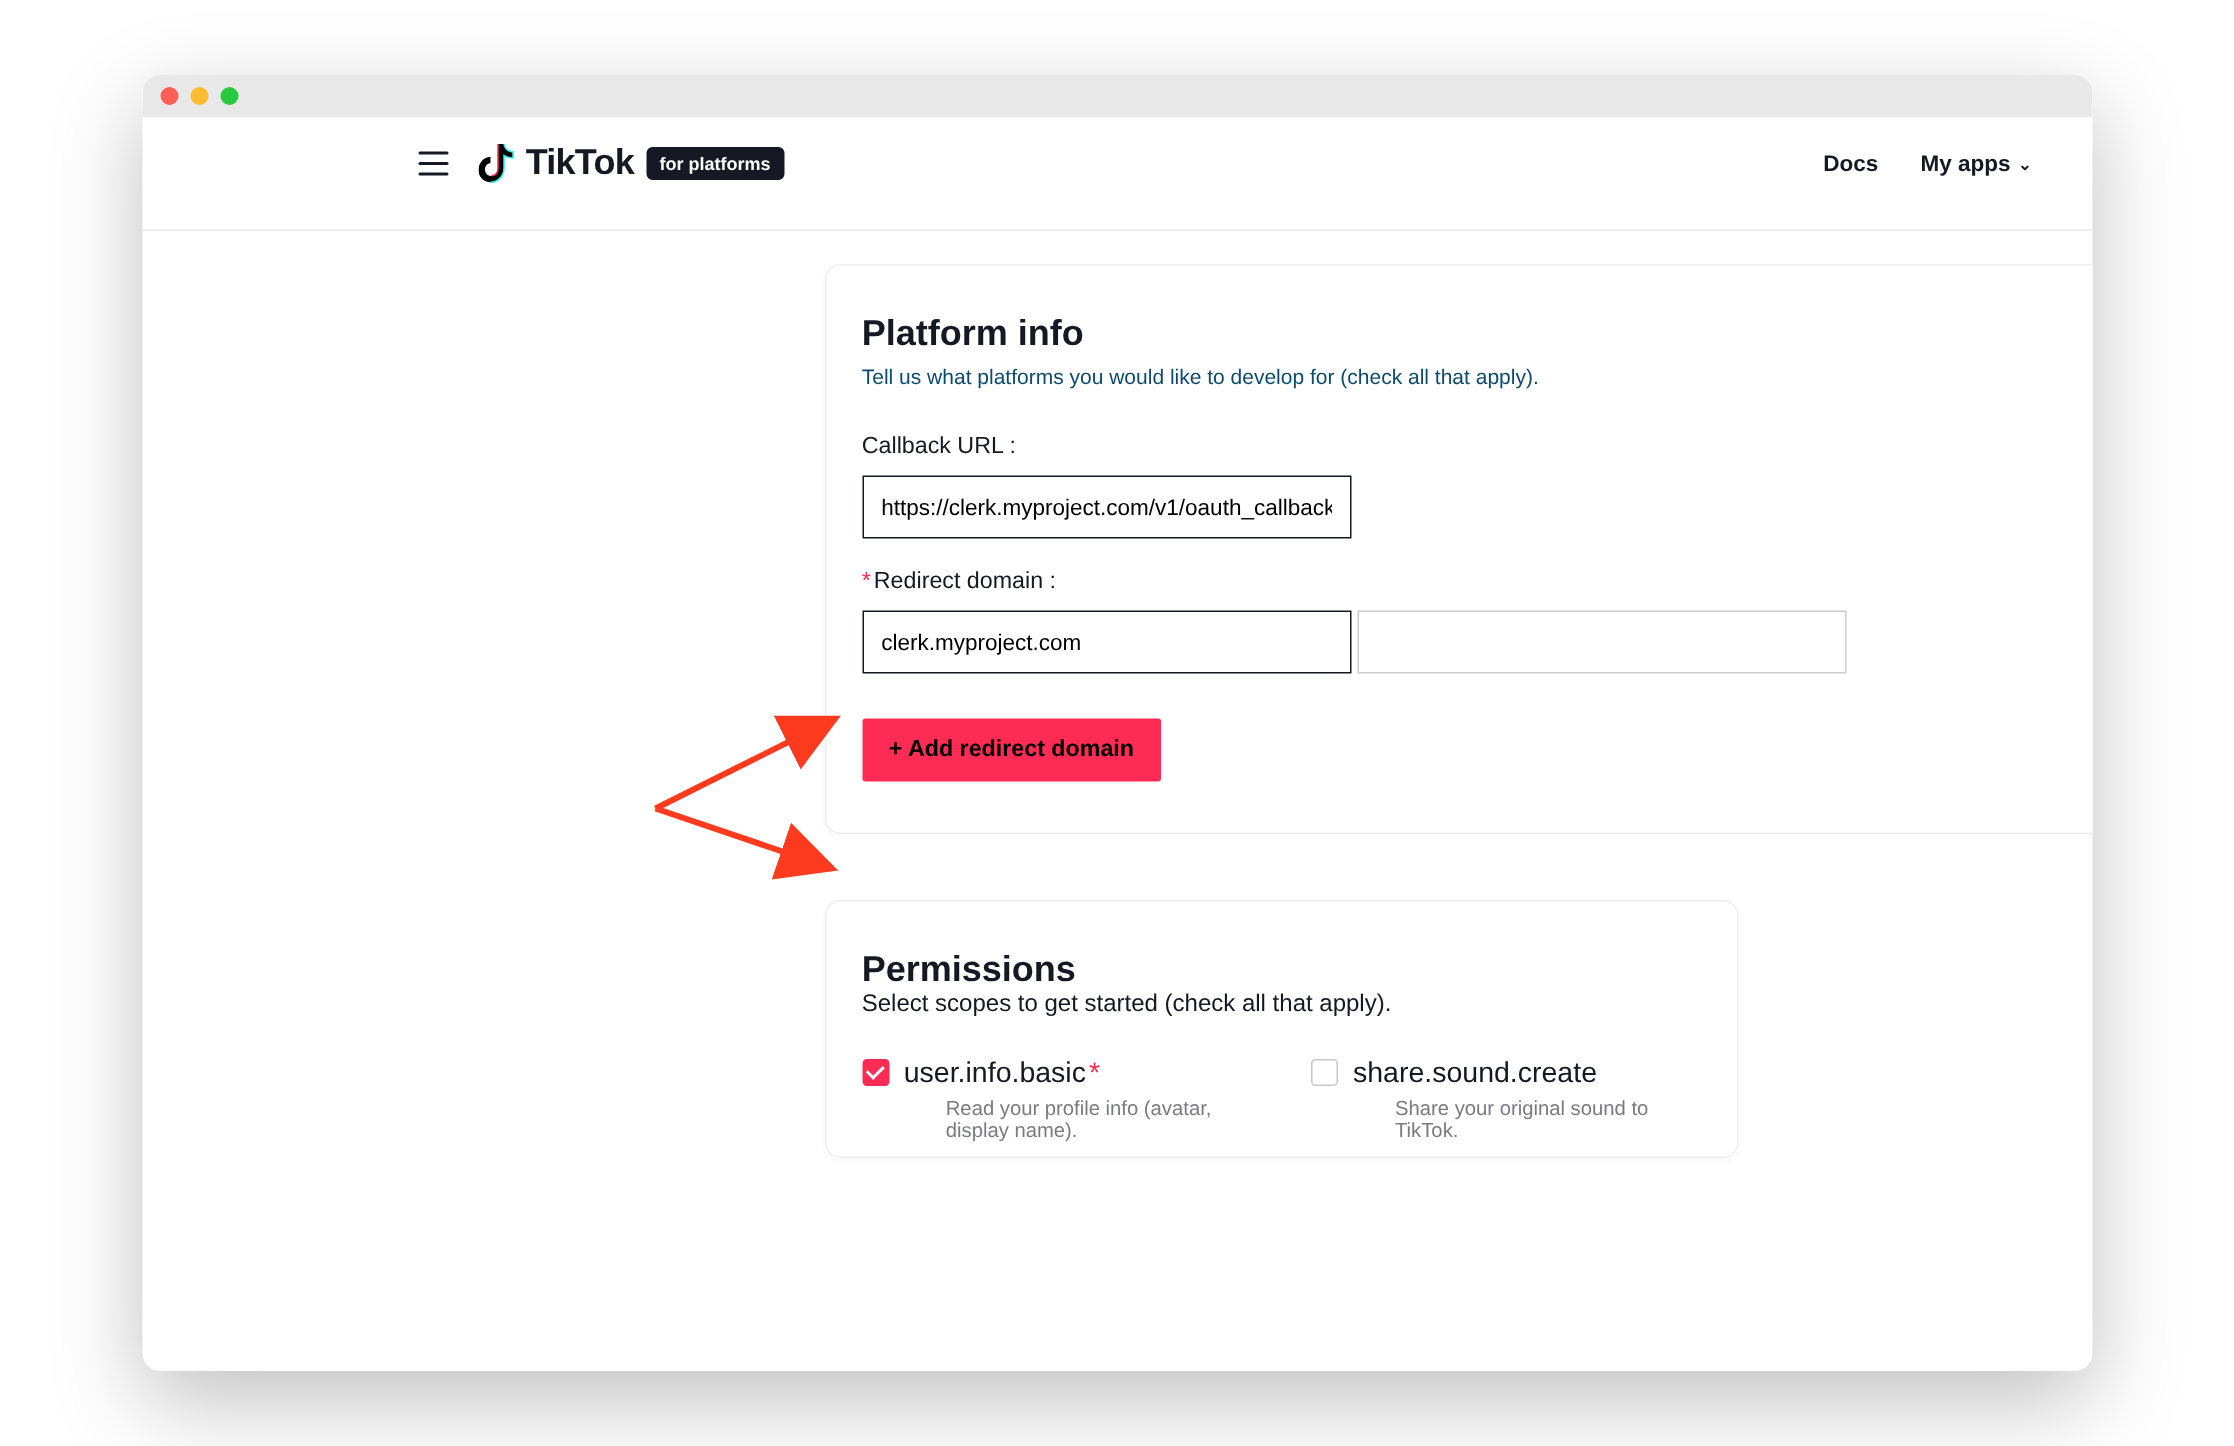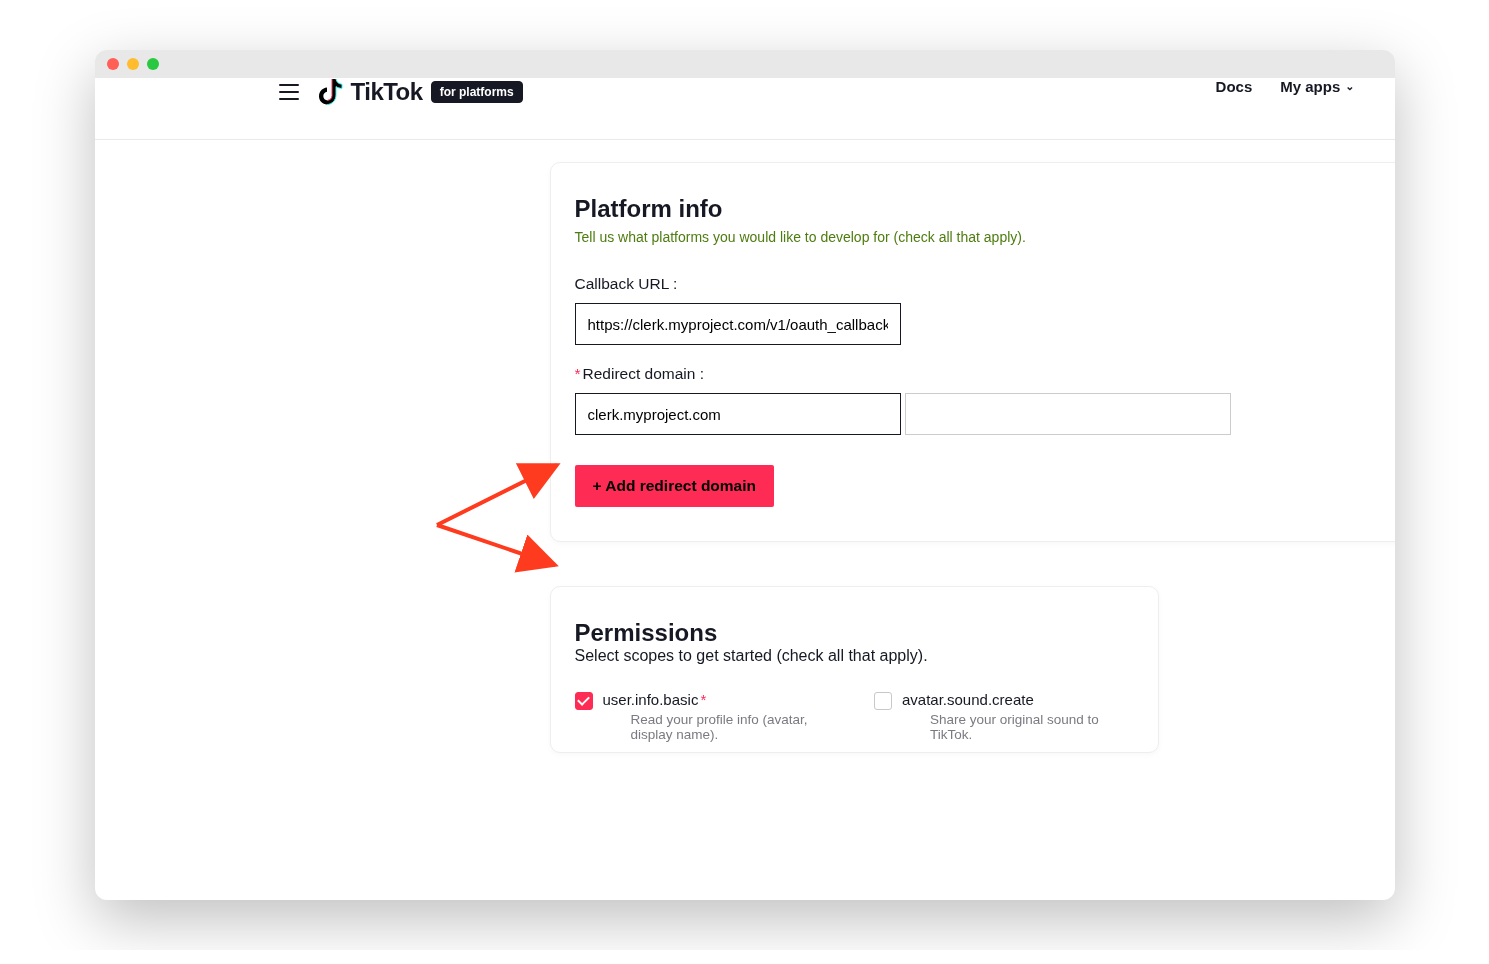--- a/index.html
+++ b/index.html
@@ -22,24 +22,24 @@
     display: flex;
     align-items: center;
     padding: 0 12px;
     gap: 8px;
   }
   .tl-dot { width: 12px; height: 12px; border-radius: 50%; }
   .tl-red { background:#ff5f57; }
   .tl-yellow { background:#febc2e; }
   .tl-green { background:#28c840; }
   .header {
-    height: 62px;
+    height: 76px;
     border-bottom: 1px solid #e9e9e9;
     display: flex;
-    align-items: flex-start;
+    align-items: center;
     padding: 0 40px 13px 24px;
   }
   .header-left { display:flex; align-items:center; gap:20px; margin-left:160px;}
   .hamburger {
     width: 20px; height: 16px; display:flex; flex-direction:column; justify-content:space-between; cursor:pointer;
   }
   .hamburger span { height:2px; background:#161823; width:100%; border-radius:1px;}
   .logo { display:flex; align-items:center; gap:8px; }
   .logo-text { font-weight:800; font-size:24px; letter-spacing:-0.5px; }
   .logo-badge { background:#161823; color:#fff; font-size:12px; font-weight:700; padding:3px 8px; border-radius:4px;border:1.5px solid #161823; }
@@ -55,21 +55,21 @@
   .card {
     width: 900px;
     margin: 22px 0 0 455px;
     background:#fff;
     border: 1px solid #eee;
     border-radius: 10px;
     box-shadow: 0 2px 6px rgba(0,0,0,0.03);
     padding: 32px 24px 34px 24px;
   }
   .card h2 { font-size:24px; font-weight:700; margin-bottom:6px;}
-  .card .sub { color:#4d7c0f; font-size:14px; margin-bottom:30px;}
+  .card .sub { color:#0c4a6e; font-size:14px; margin-bottom:30px;}
   .field-label { font-size:15.5px; font-weight:500; margin-bottom:10px; display:block;}
   .req { color:#fe2c55; margin-right:2px;}
   .text-input {
     width: 326px;
     height: 42px;
     border:1.5px solid #161823;
     padding: 0 12px;
     font-size:15px;
     font-family:inherit;
     outline:none;
@@ -99,21 +99,21 @@
   }
   .perm-row { display:flex; gap:40px; margin-top:26px;}
   .perm-col { flex:1; display:flex; gap:10px;}
   .chk {
     width:18px; height:18px; border:1.5px solid #c8c8cc; border-radius:3px; flex-shrink:0; margin-top:1px; position:relative;
   }
   .chk.checked { background:#fe2c55; border-color:#fe2c55;}
   .chk.checked::after{
     content:""; position:absolute; left:4.5px; top:1px; width:5px; height:9px; border:solid #fff; border-width:0 2.5px 2.5px 0; transform:rotate(45deg);
   }
-  .perm-title{ font-size:15px; font-weight:500;}
+  .perm-title{ font-size:19px; font-weight:500;}
   .perm-title .star{ color:#fe2c55; margin-left:2px;}
   .perm-desc{ font-size:13.5px; color:#7a7a82; margin-top:4px;margin-left:28px;}
   
   .arrows {
     position:absolute; left:332px; top:290px; pointer-events:none;
   }
 </style>
 </head>
 <body>
 
@@ -193,21 +193,21 @@
           <div>
             <div class="perm-title">
               <span>user.info.basic</span><span class="star">*</span>
             </div>
             <div class="perm-desc">Read your profile info (avatar, display name).</div>
           </div>
         </div>
         <div class="perm-col">
           <div class="chk"></div>
           <div>
-            <div class="perm-title">avatar.sound.create</div>
+            <div class="perm-title">share.sound.create</div>
             <div class="perm-desc">Share your original sound to TikTok.</div>
           </div>
         </div>
       </div>
     </div>
 
   </div>
 </div>
 
 </body></html>

